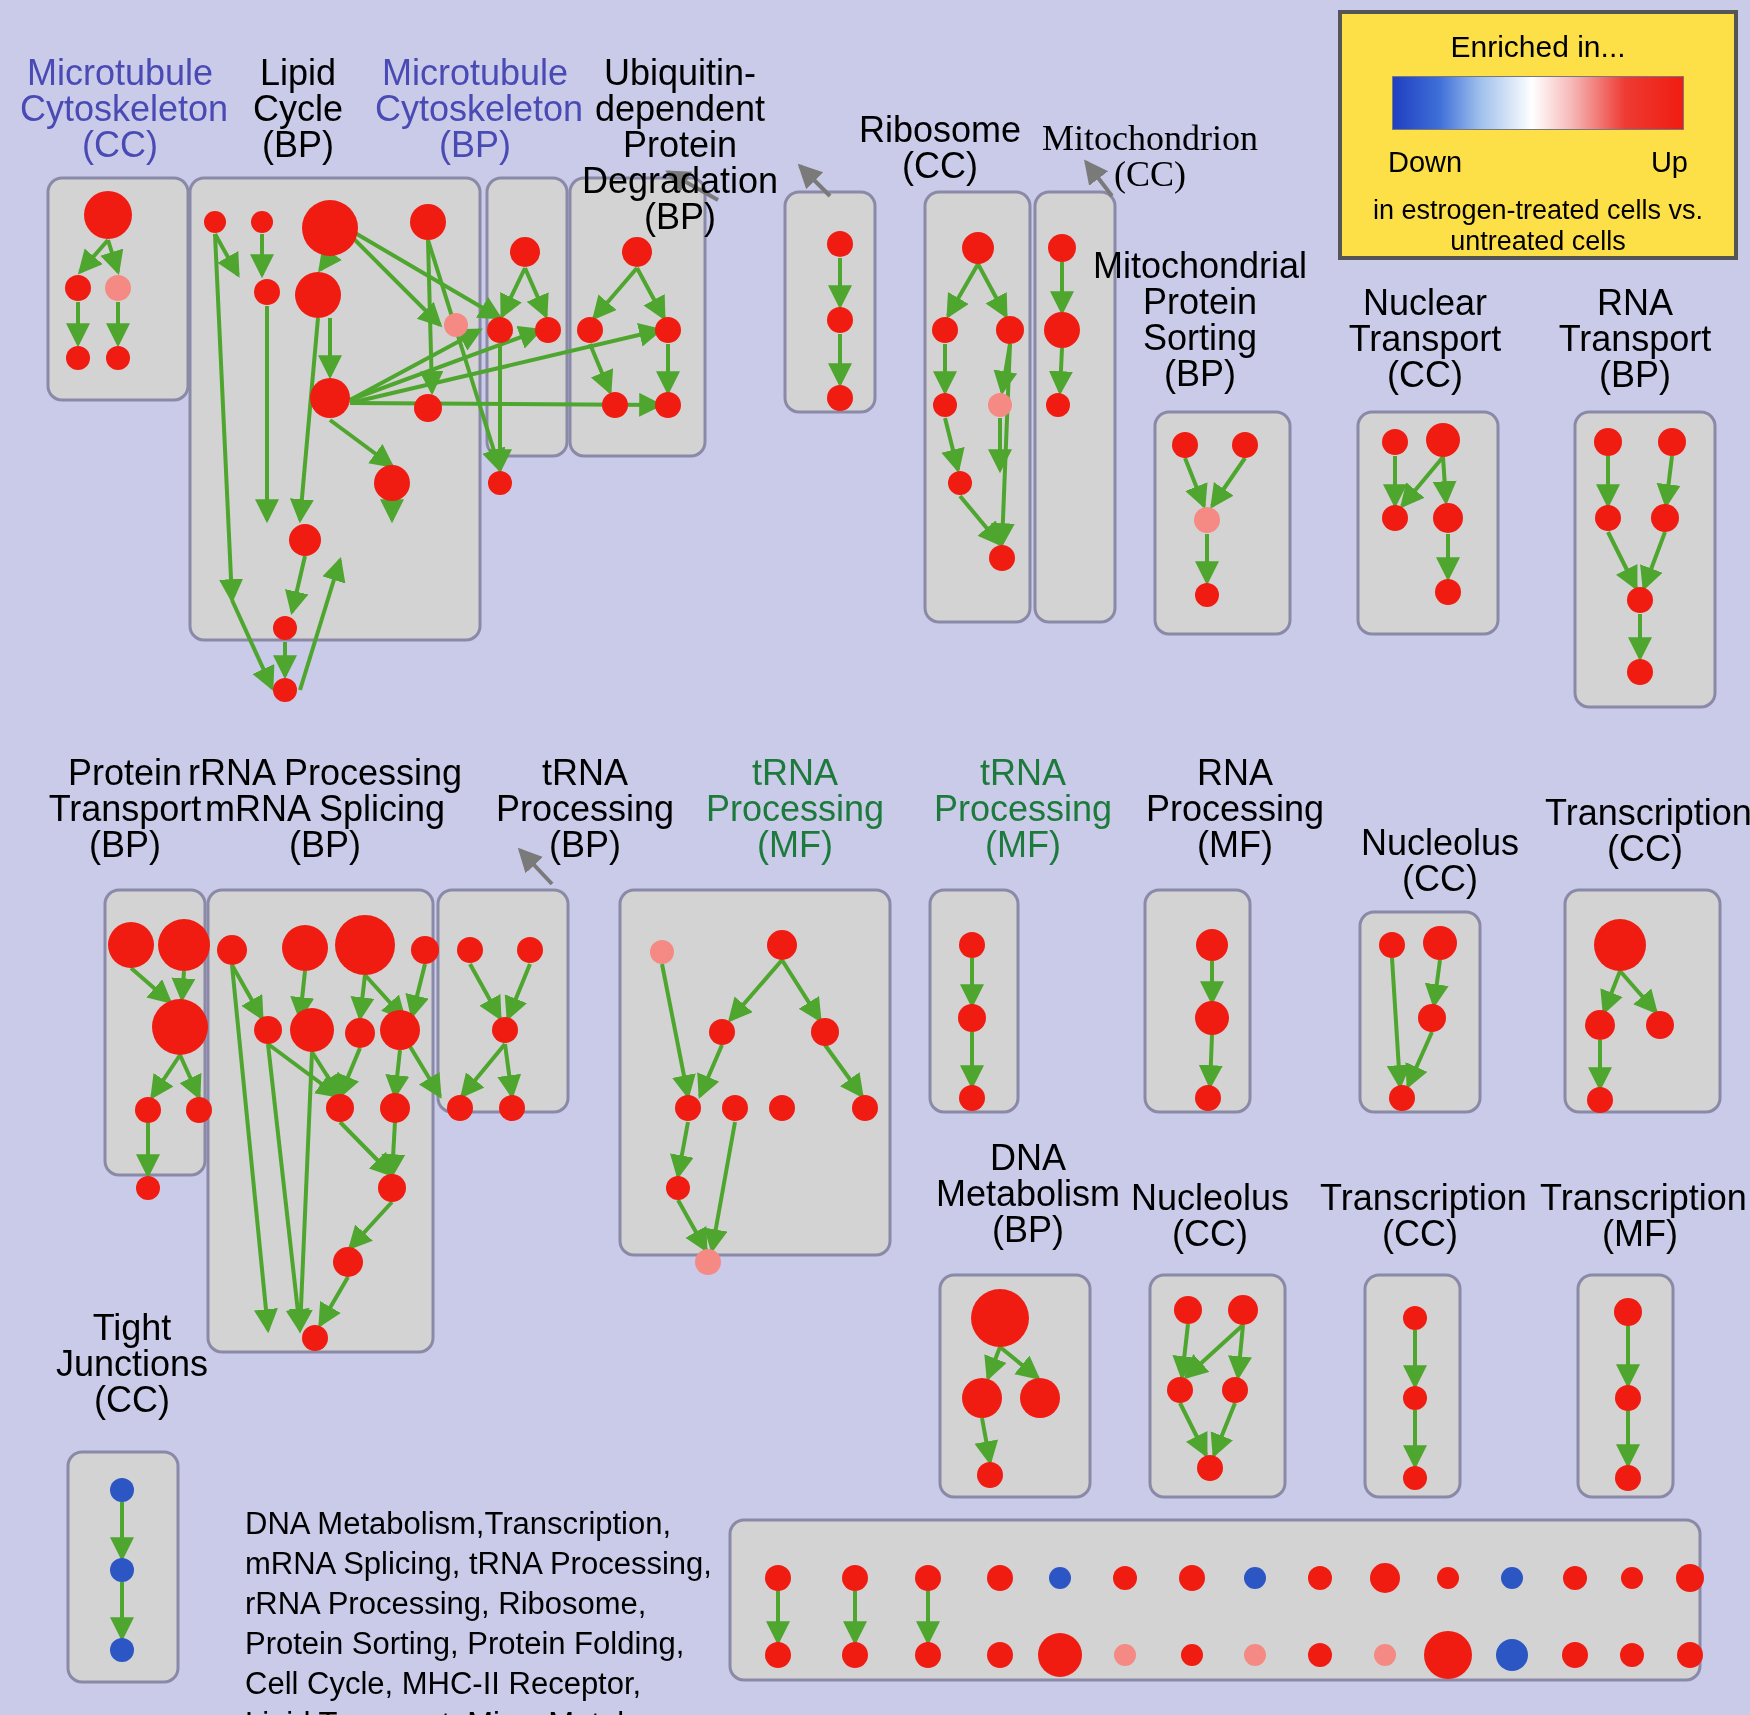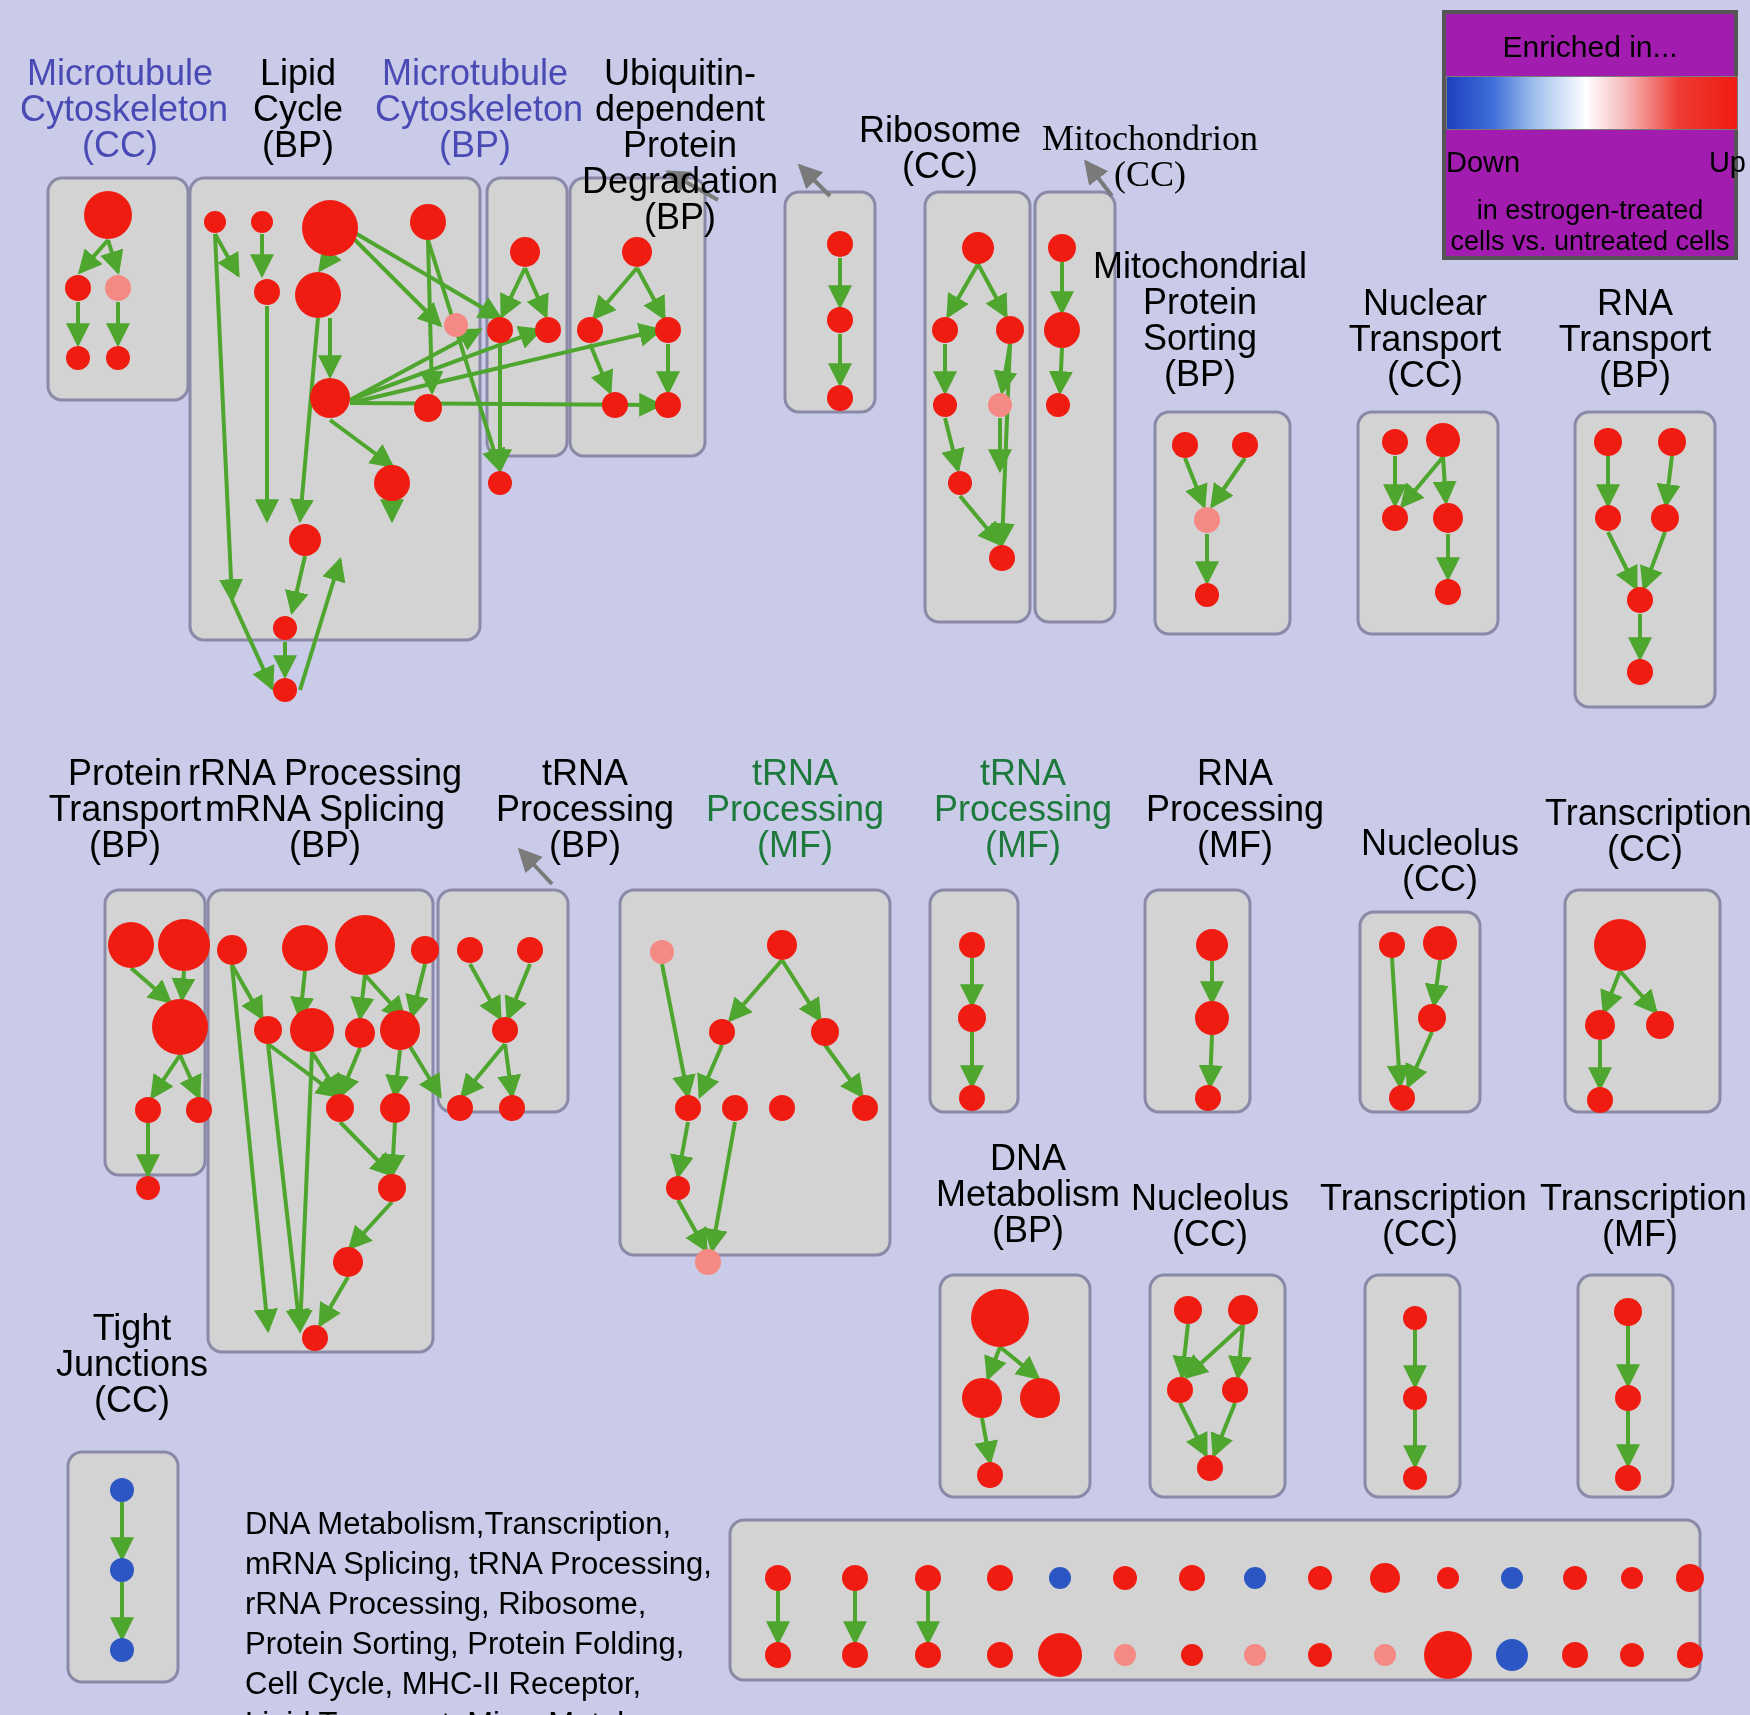--- a/index.html
+++ b/index.html
@@ -18,22 +18,22 @@
     font-size:36px;
     line-height:36px;
     color:#000;
     white-space:pre-line;
   }
   .lbl.blue{color:#4a4ab5;}
   .lbl.green{color:#1d7a3c;}
   .legend{
     position:absolute;
     right:12px;top:10px;
-    width:296px;height:250px;
-    background:#a21caf;
+    width:400px;height:250px;
+    background:#fde047;
     border:4px solid #555;
     box-sizing:border-box;
     text-align:center;
   }
   .legend-title{font-size:30px;margin-top:16px;}
   .legend-bar{
     margin:12px auto 6px auto;
     width:290px;height:52px;
     background:linear-gradient(to right,#1f3fc0 0%,#3f6fd8 16%,#9fc0ec 30%,#ffffff 48%,#f6b6b6 62%,#ee3b33 80%,#f01c11 100%);
     border:1px solid #7a7a7a;

